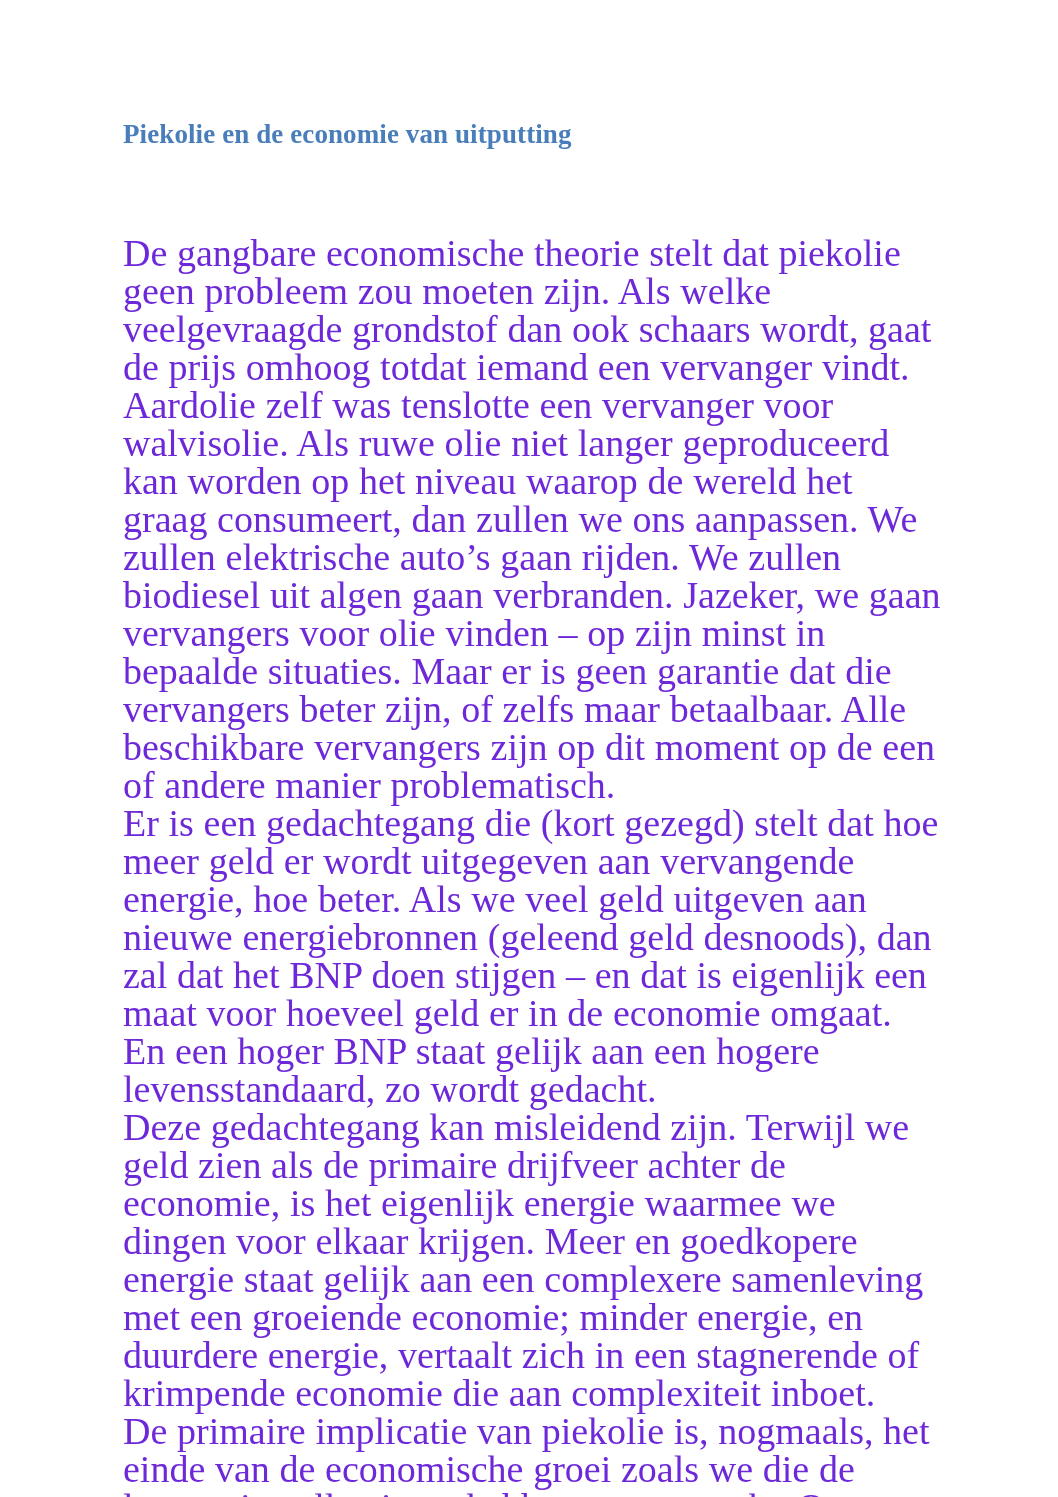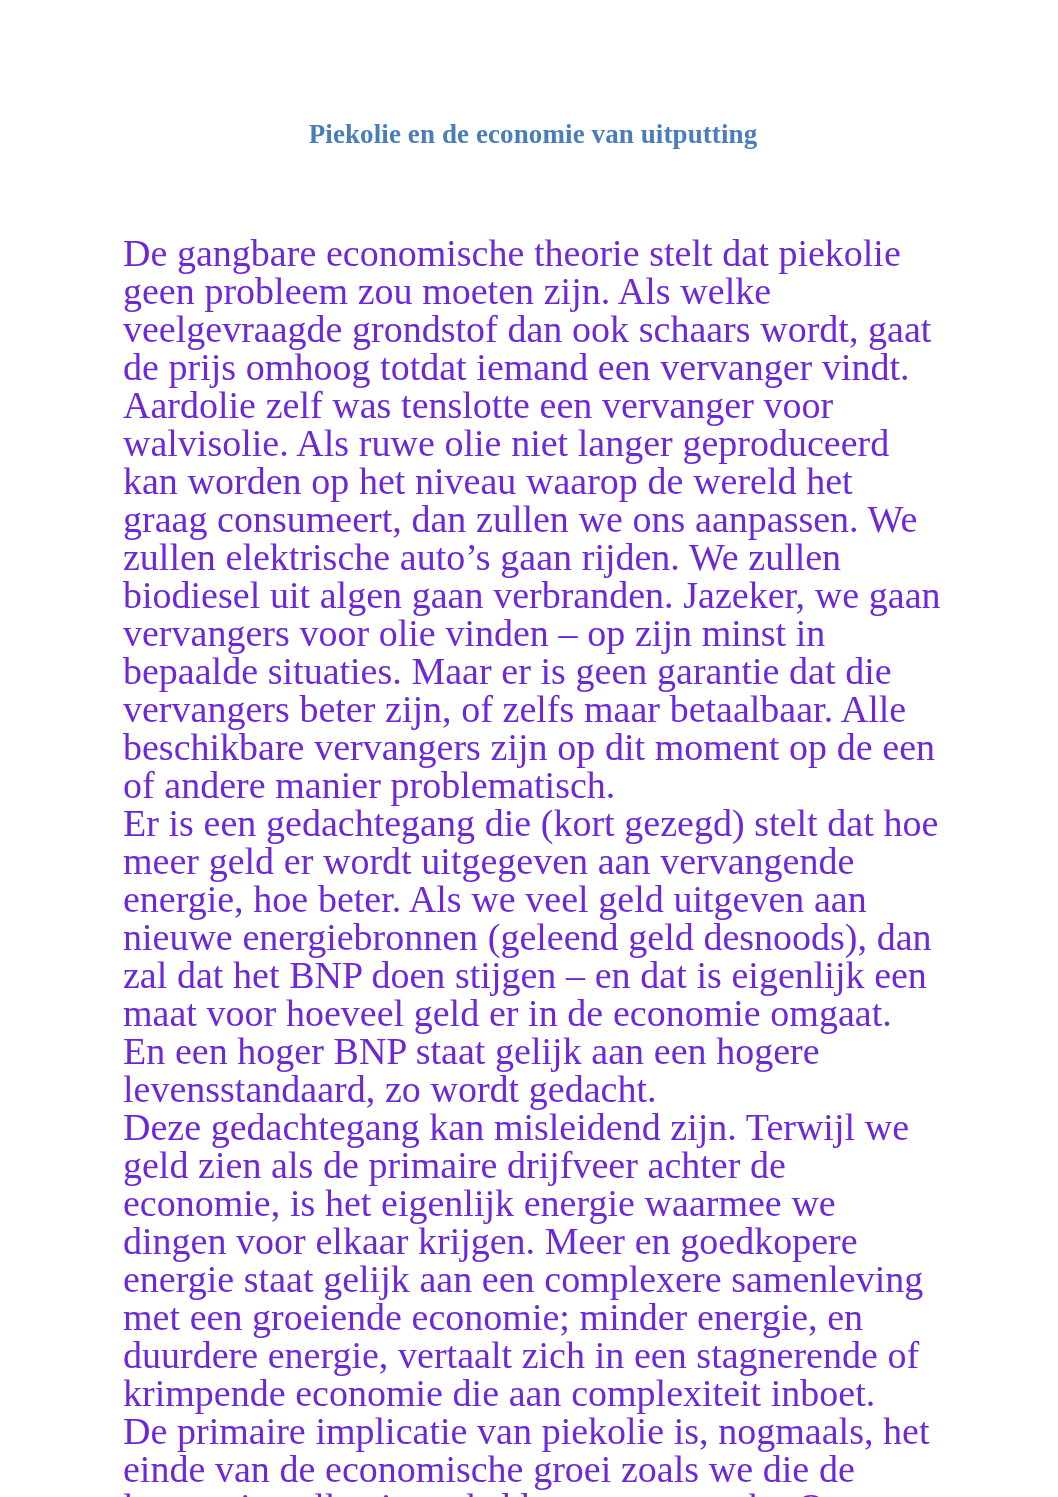--- a/index.html
+++ b/index.html
@@ -34,21 +34,20 @@
   .doc-title {
     font-family: "Liberation Serif", "DejaVu Serif", serif;
     font-size: 27px;
     font-weight: bold;
     color: #4a7ebb;
     line-height: 1.22;
     letter-spacing: 0.1px;
     margin: 0;
     padding: 0;
     white-space: nowrap;
-    text-align: center;
   }
 
   .title-gap {
     height: 83px;
   }
 
   .prose {
     font-size: 38px;
     line-height: 38px;
     text-align: left;

